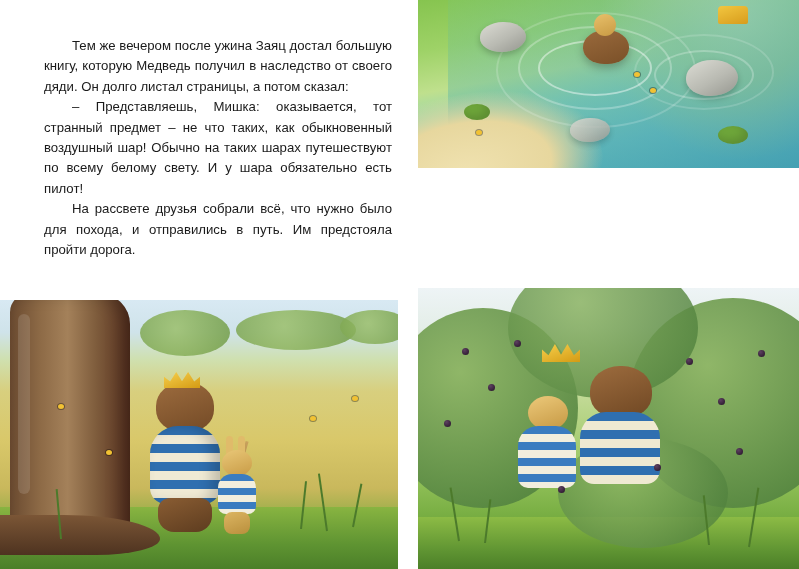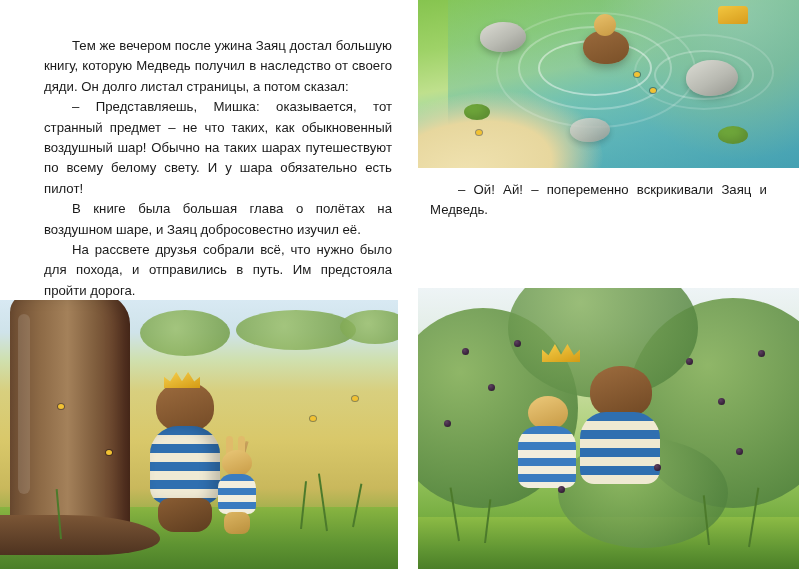--- a/index.html
+++ b/index.html
@@ -406,26 +406,24 @@
     <div class="crown-top"></div>
 
     <div class="bee" style="left:216px; top:72px;"></div>
     <div class="bee" style="left:232px; top:88px;"></div>
     <div class="bee" style="left:58px; top:130px;"></div>
   </div>
 
   <div class="text-col" id="left-text">
     <p>Тем же вечером после ужина Заяц достал большую книгу, которую Медведь получил в наследство от своего дяди. Он долго листал страницы, а потом сказал:</p>
     <p>– Представляешь, Мишка: оказывается, тот странный предмет – не что таких, как обыкновенный воздушный шар! Обычно на таких шарах путешествуют по всему белому свету. И у шара обязательно есть пилот!</p>
-    <p>В книге была большая глава о полётах на воздушном шаре, и Заяц добросовестно изучил её.</p>
     <p>На рассвете друзья собрали всё, что нужно было для похода, и отправились в путь. Им предстояла пройти дорога.</p>
   </div>
 
   <div class="text-col" id="right-text">
-    <p>– Ой! Ай! – попеременно вскрикивали Заяц и Медведь.</p>
   </div>
 
   <div class="illo" id="illo-meadow">
     <div class="sky-bush" style="left:140px;"></div>
     <div class="sky-bush" style="left:236px; width:120px; height:40px;"></div>
     <div class="sky-bush" style="left:340px; width:70px; height:34px;"></div>
 
     <div class="grass"></div>
 
     <div class="trunk"></div>

